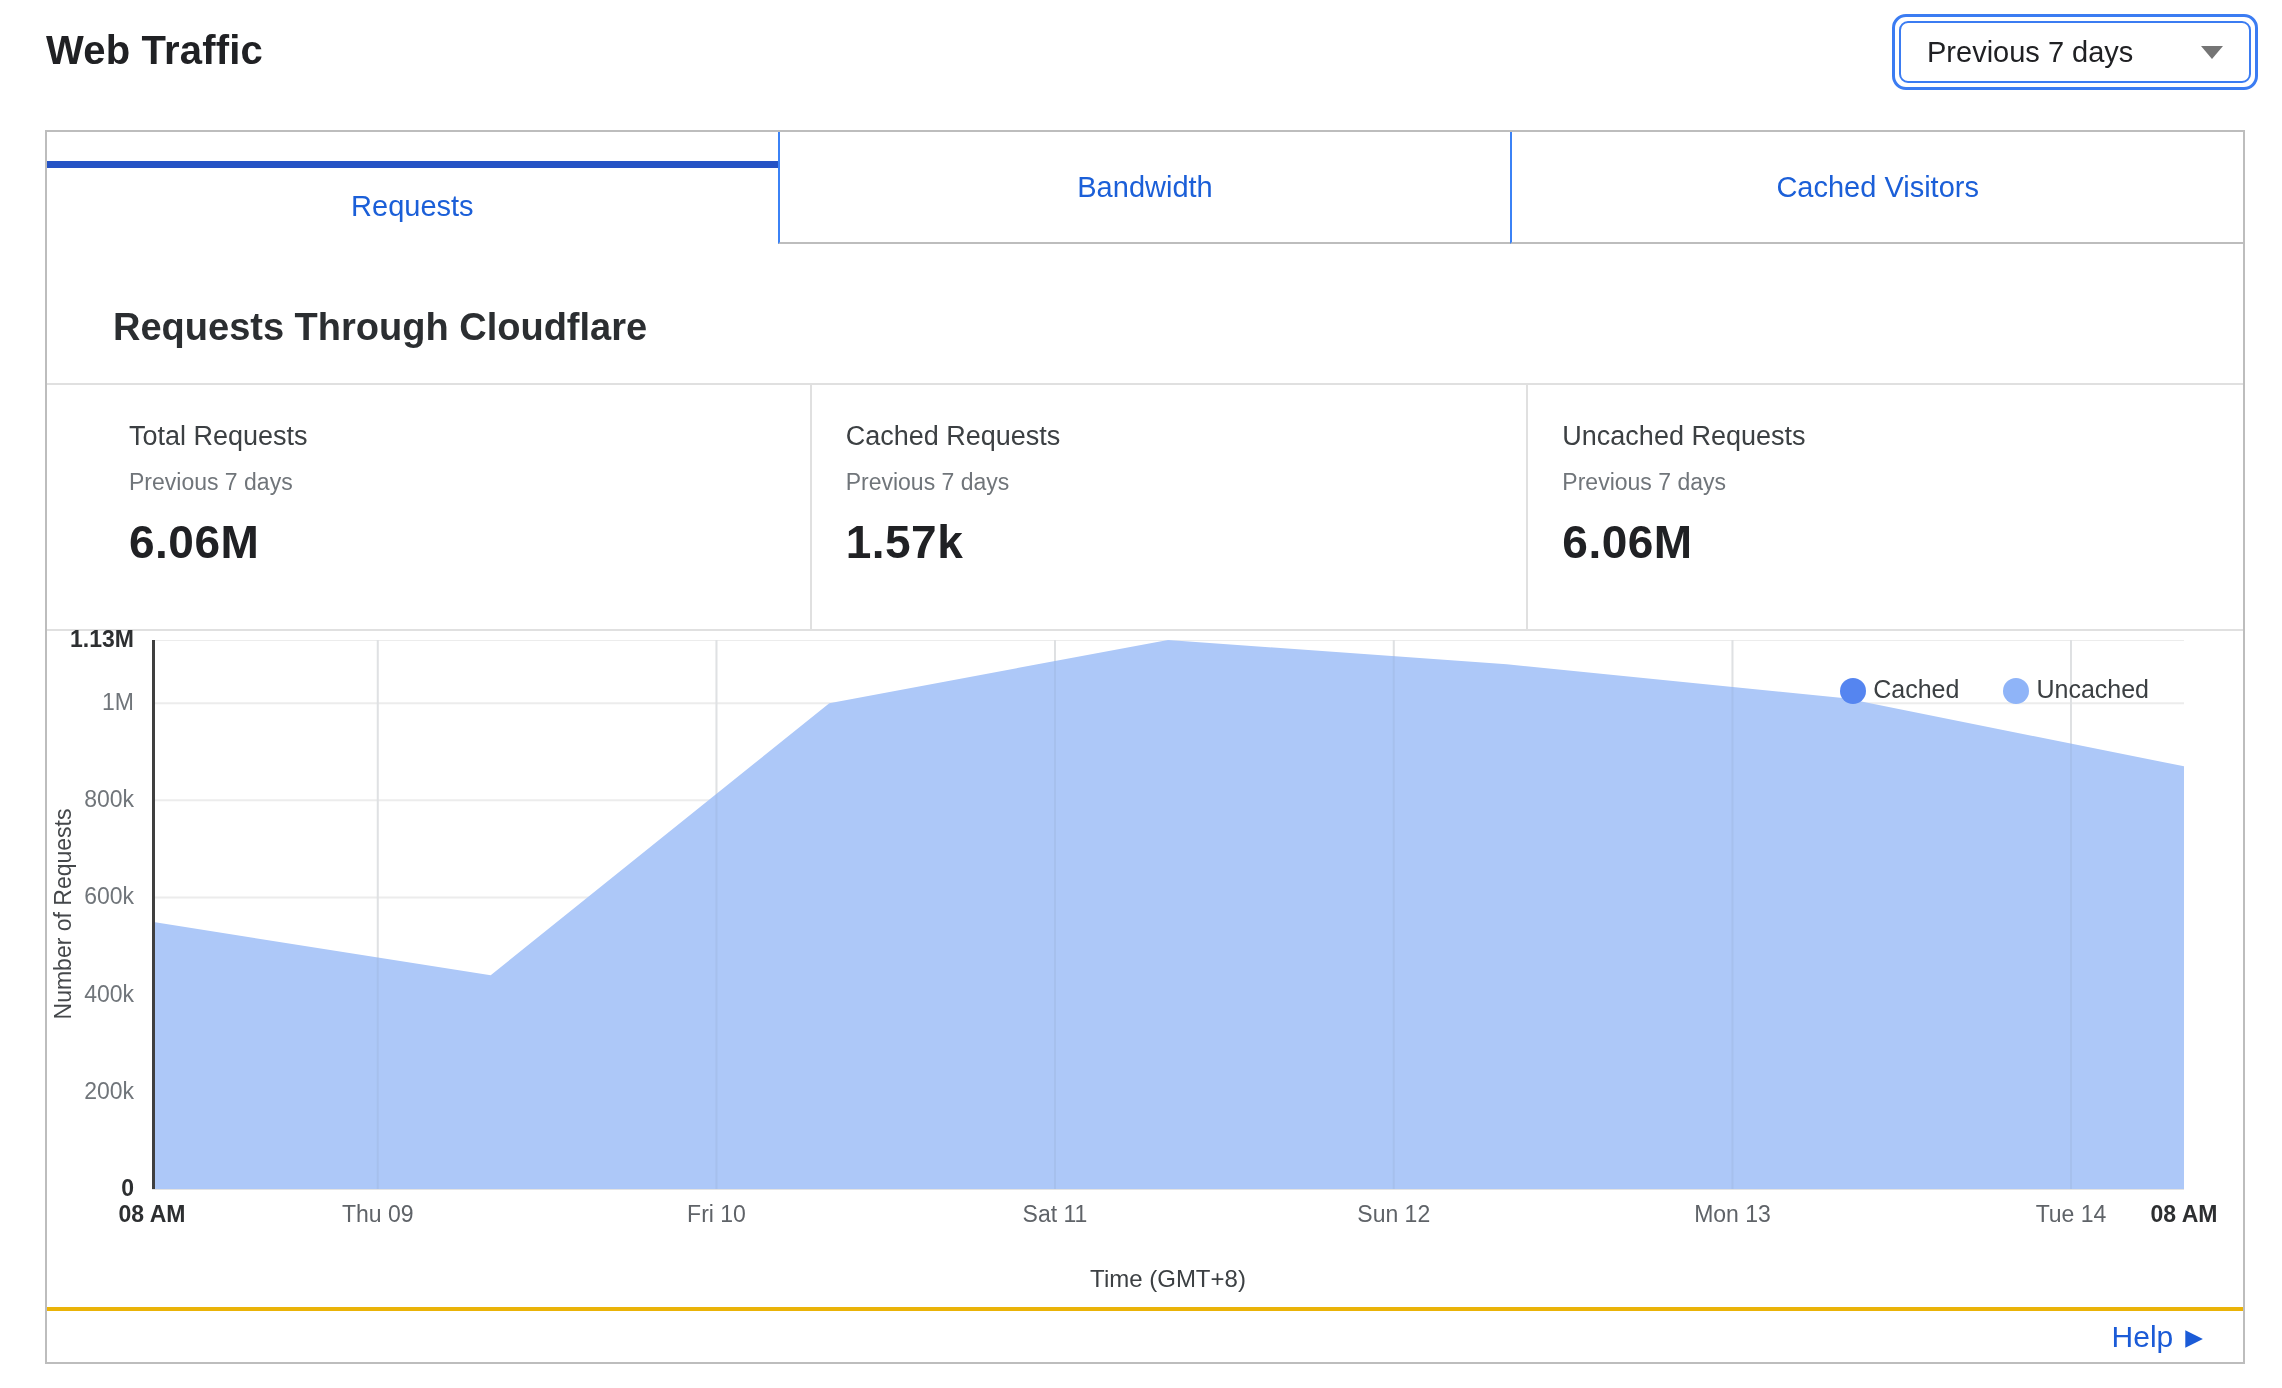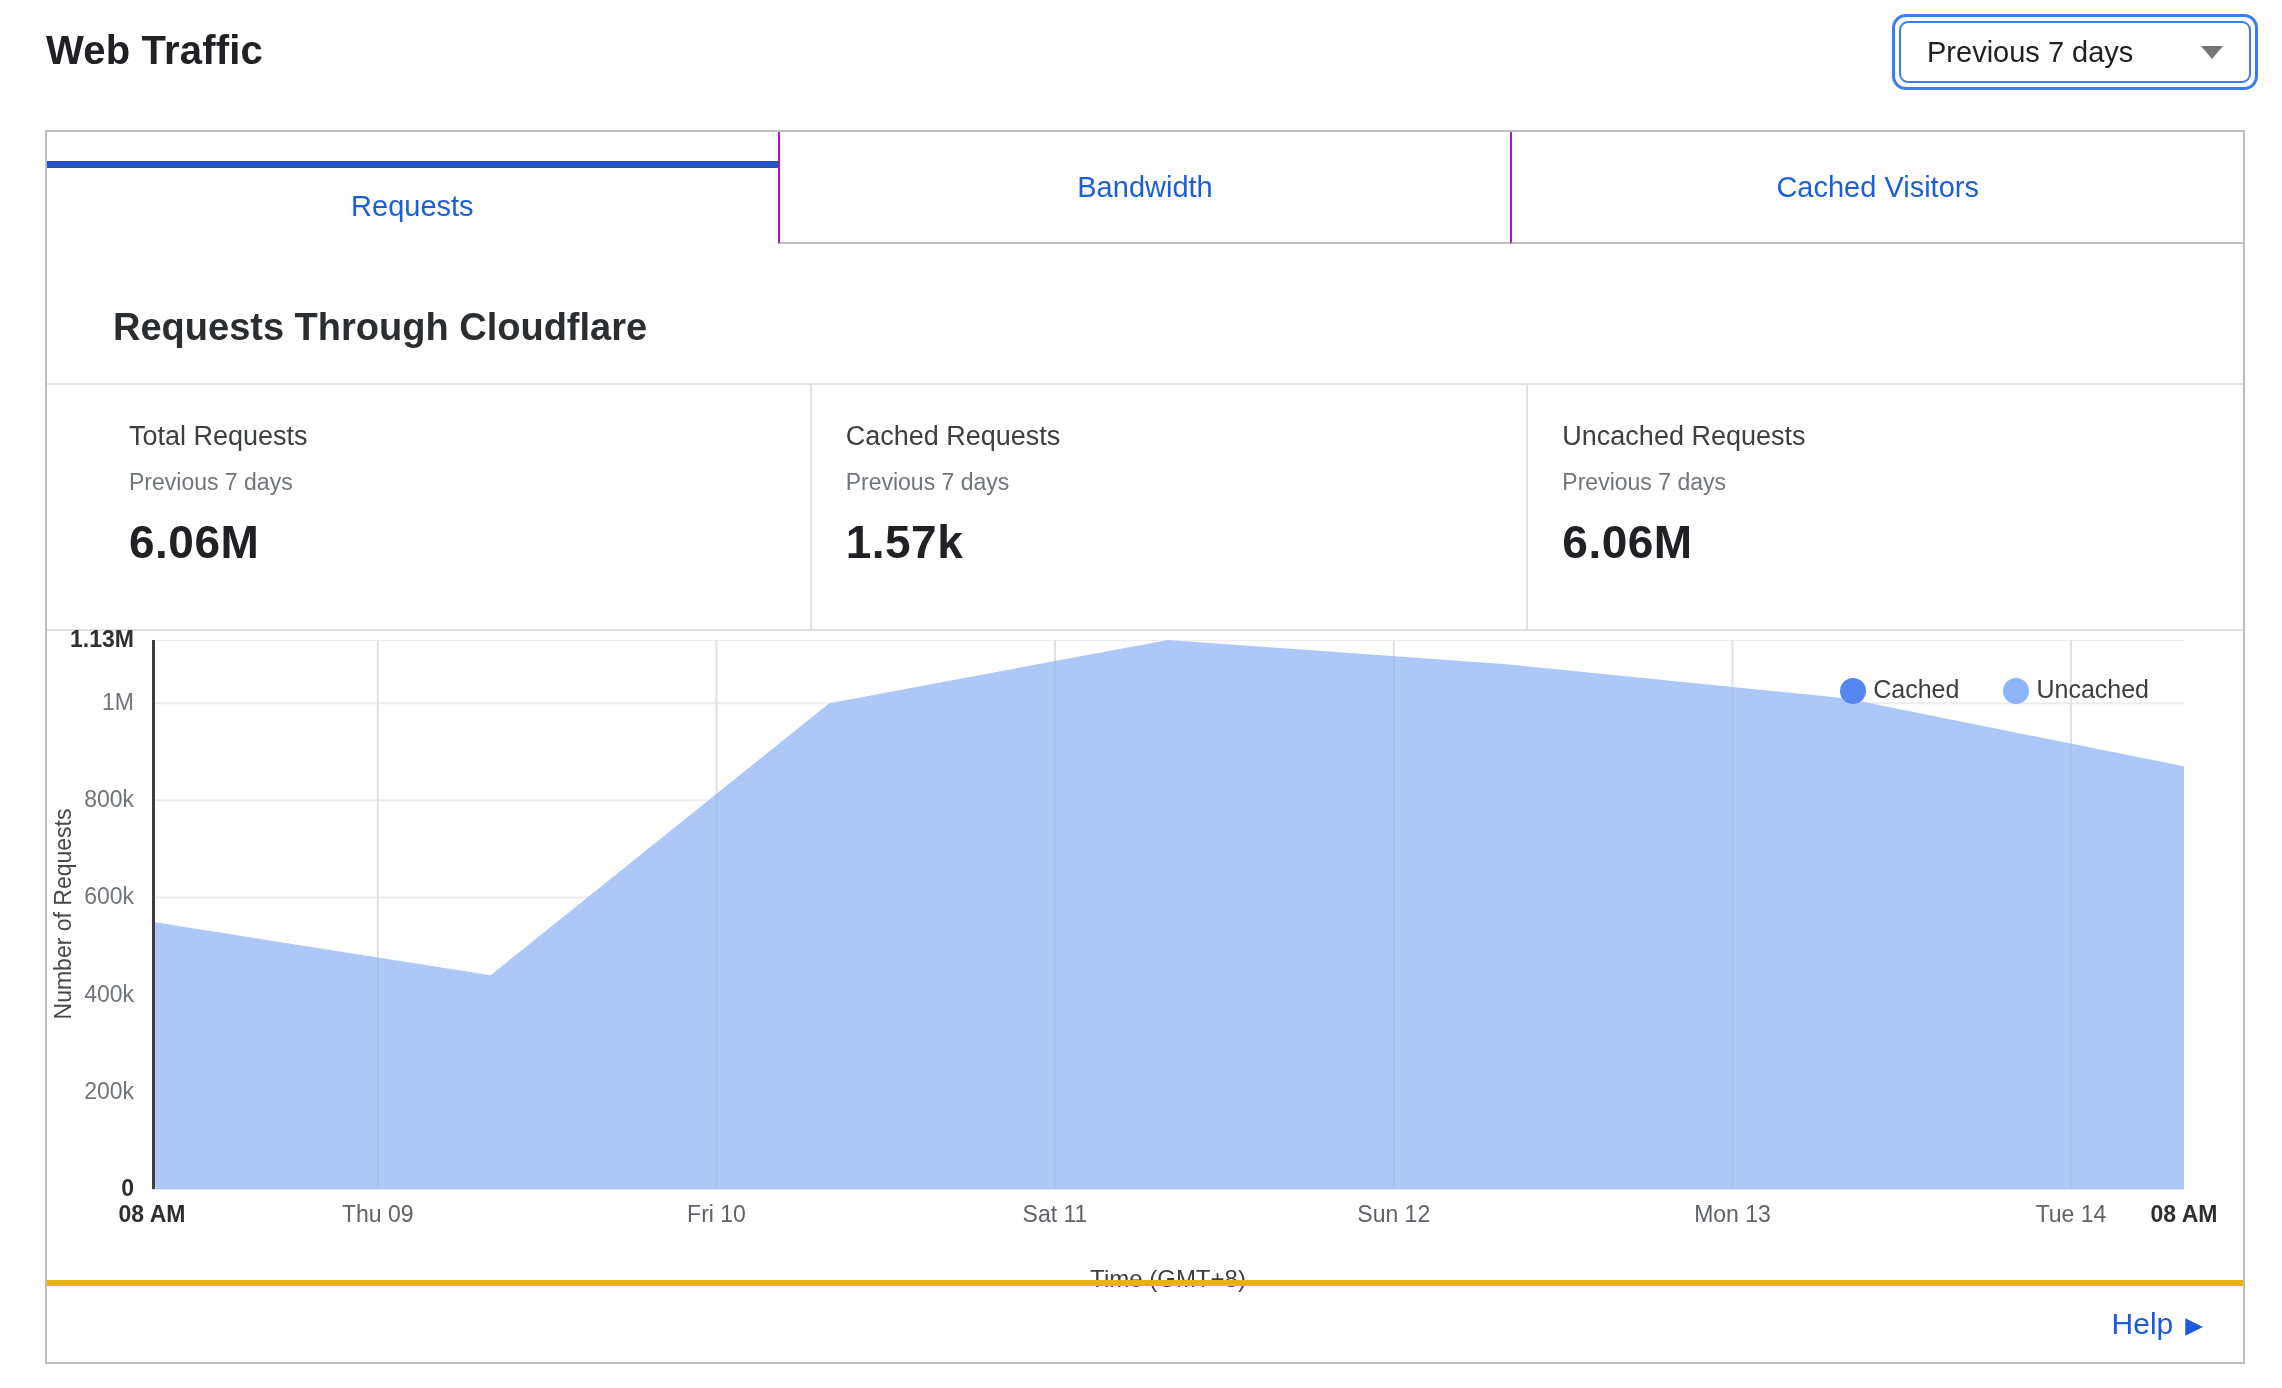--- a/index.html
+++ b/index.html
@@ -13,21 +13,21 @@
   .range-select-inner { border:2px solid #3b7cf2; border-radius:9px; height:62px; min-width:352px;
     display:flex; align-items:center; justify-content:space-between; gap:44px; padding:0 26px;
     font-size:29px; color:#202124; cursor:pointer; background:#fff; }
   .caret { width:0; height:0; border-left:11px solid transparent; border-right:11px solid transparent; border-top:13px solid #757575; }
 
   .card { position:absolute; left:45px; top:130px; width:2200px; height:1234px; border:2px solid #bdbdbd; background:#fff; }
 
   .tabs { display:flex; height:112px; }
   .tab { flex:1; display:flex; align-items:center; justify-content:center; font-size:29px; color:#1b5fd8;
     border-bottom:2px solid #bdbdbd; background:#fff; cursor:pointer; }
-  .tab + .tab { border-left:2px solid #a21caf; }
+  .tab + .tab { border-left:2px solid #3b82f6; }
   .tab.active { border-bottom:none; border-top:7px solid #2553c5; font-weight:400;margin-top:29px; }
 
   .section-heading-wrap { height:141px; padding:62px 0 0 66px; border-bottom:2px solid #e0e0e0; }
   .section-heading { font-size:38px; font-weight:700; color:#2b2e31; }
 
   .stats { display:flex; height:246px; border-bottom:2px solid #e0e0e0; }
   .stat { flex:1; padding:36px 0 0 34px; }
   .stat:first-child { padding-left:82px; }
   .stat + .stat { border-left:2px solid #e0e0e0; }
   .stat-label { font-size:27px; color:#3c4043; }
@@ -41,21 +41,21 @@
   .y-tick { position:absolute; right:8px; font-size:23px; color:#70757a; }
   .y-ticks { position:absolute; left:0; top:0; width:95px; height:600px; }
   .x-tick { position:absolute; top:570px; transform:translateX(-50%); font-size:23px; color:#5f6368; white-space:nowrap; }
   .tick-bold { font-weight:700; color:#2d2f31; }
   .time-label { position:absolute; left:1121px; top:634px; transform:translateX(-50%); font-size:24px; color:#3c4043; }
 
   .legend { position:absolute; top:24px; right:94px; display:flex; gap:44px; align-items:center; }
   .legend-item { display:flex; align-items:flex-end; font-size:25px; color:#3c4043; cursor:pointer;margin-top:20px; }
   .legend-dot { width:26px; height:26px; border-radius:50%; margin-right:7px; flex:0 0 auto; }
 
-  .footer { position:absolute; left:0; right:0; bottom:0; height:82px; border-top:6px solid #eab308;
+  .footer { position:absolute; left:0; right:0; bottom:0; height:55px; border-top:4px solid #eab308;
     display:flex; align-items:center; justify-content:flex-end; padding-right:40px; }
   .help-link { display:flex; align-items:center; gap:12px; font-size:30px; color:#1b5bd7; cursor:pointer; }
   .help-arrow { font-size:23px; line-height:1; transform:translateY(1px); }
 </style>
 </head>
 <body>
 
 <div class="page-title">Web Traffic</div>
 
 <div class="range-select">

